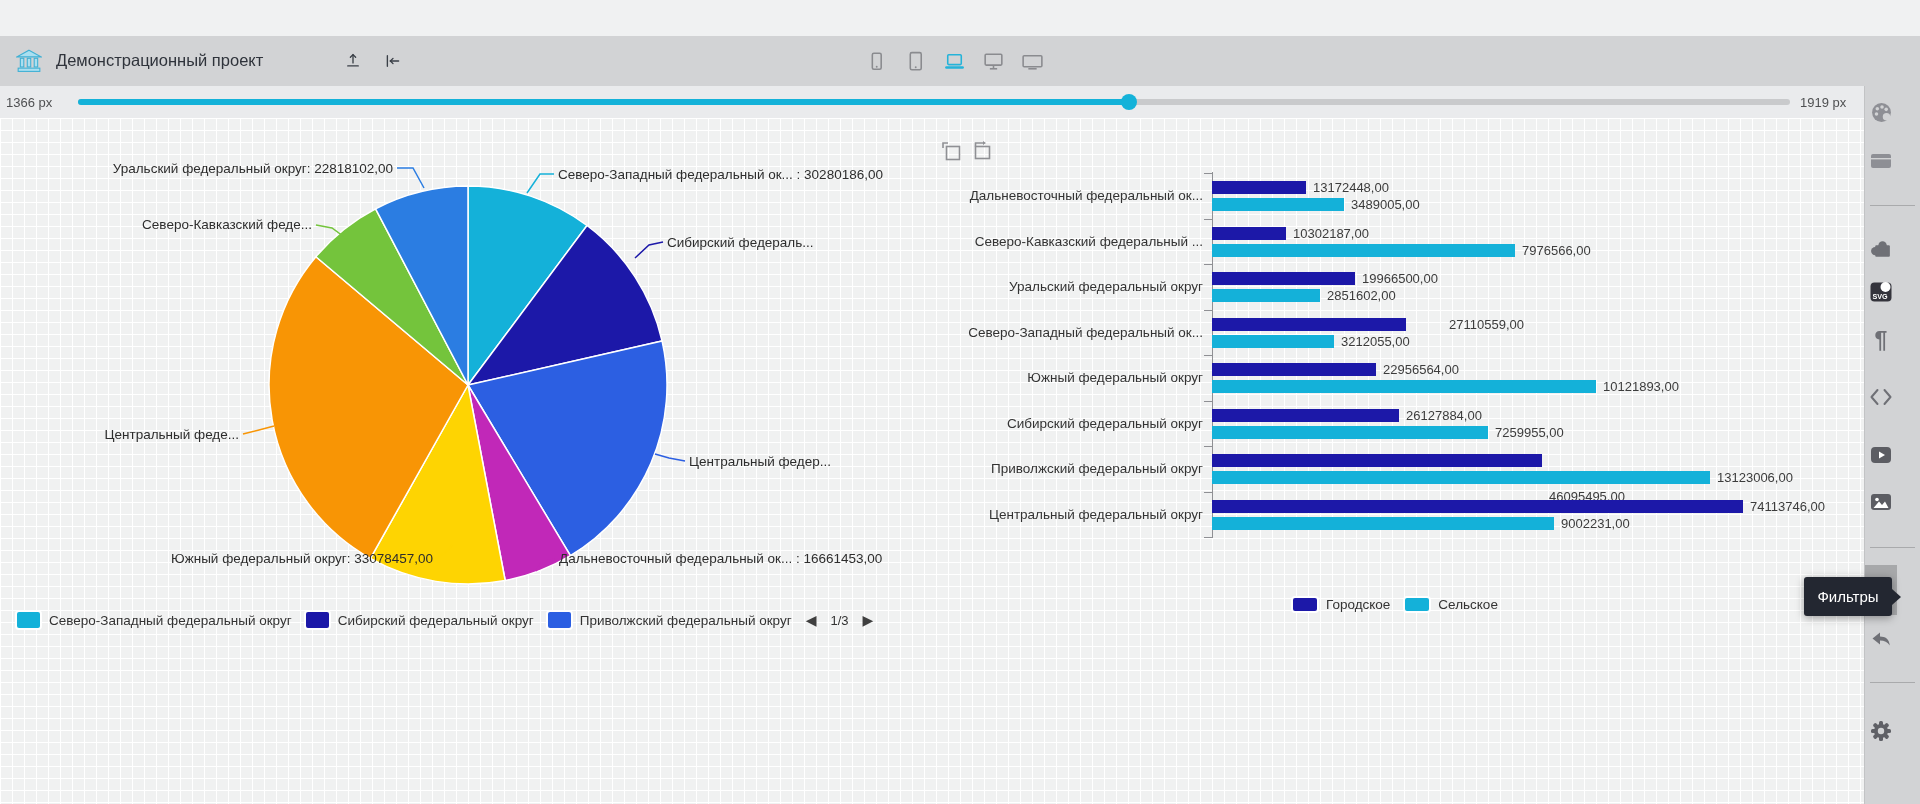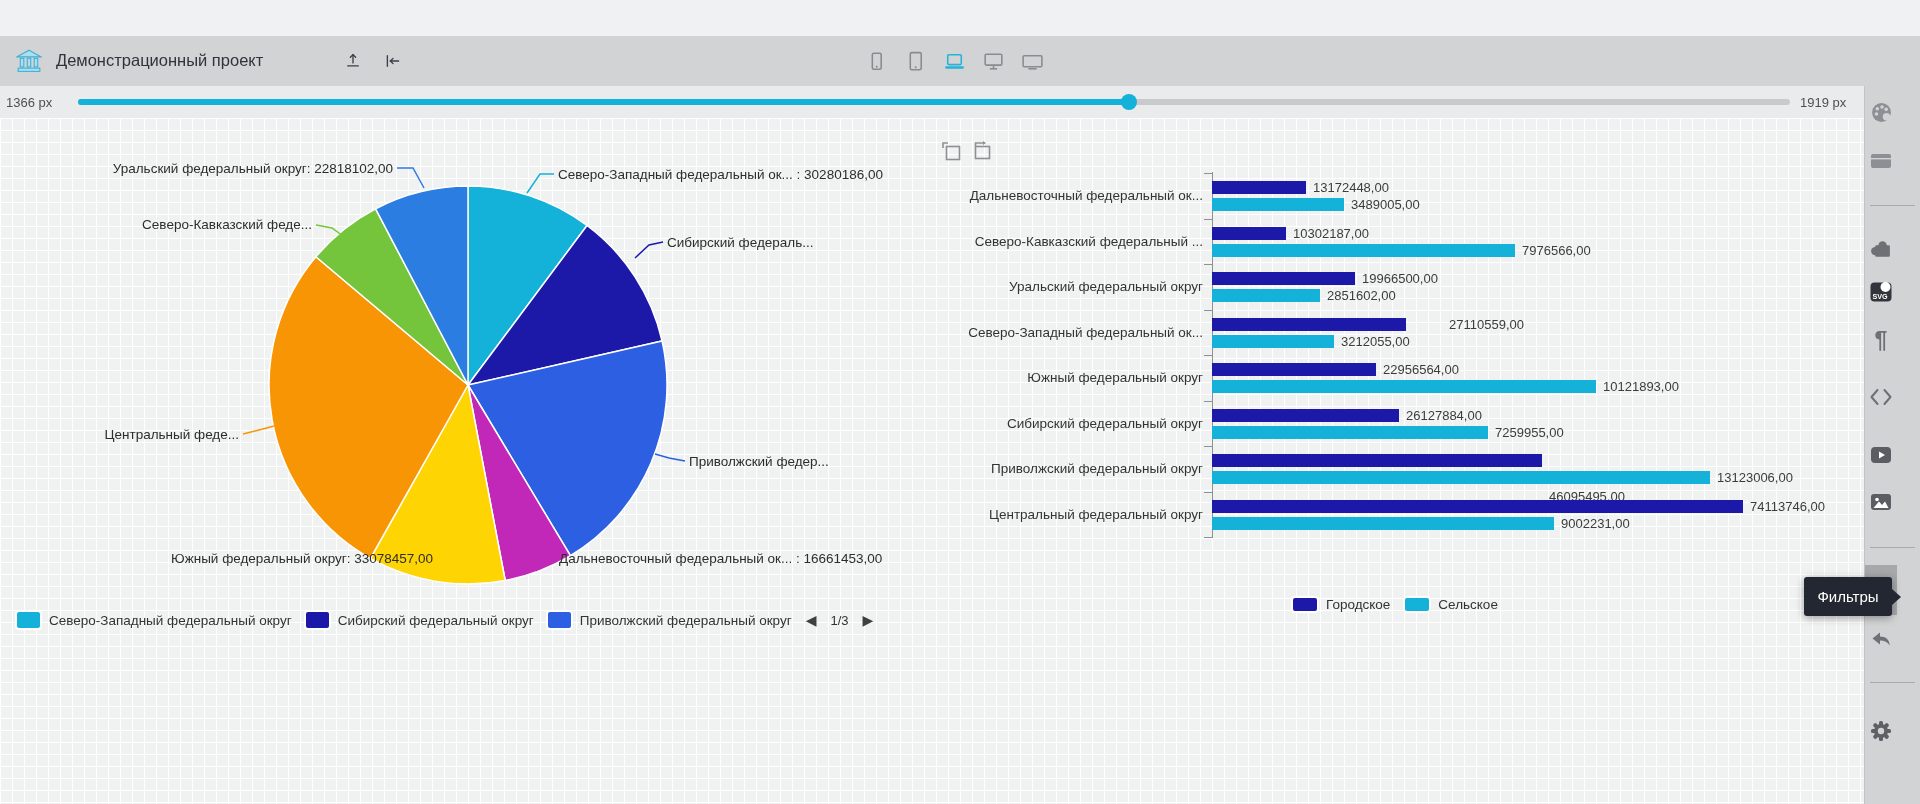--- a/index.html
+++ b/index.html
@@ -143,21 +143,21 @@
         <polyline points="685,343 669,340 655,336" fill="none" stroke="#2c5fe2" stroke-width="1.5"></polyline>
         <polyline points="555,441 542,444 536,453" fill="none" stroke="#c128b8" stroke-width="1.5"></polyline>
         <polyline points="437,440 447,433 452,427" fill="none" stroke="#fed402" stroke-width="1.5"></polyline>
         <polyline points="243,316 259,312 274,308" fill="none" stroke="#f89505" stroke-width="1.5"></polyline>
         <polyline points="316,107 332,110 347,121" fill="none" stroke="#74c43c" stroke-width="1.5"></polyline>
         <polyline points="397,50 413,50 424,70" fill="none" stroke="#2b7de2" stroke-width="1.5"></polyline>
       </svg>
     <div id="pie-labels">
         <div class="pie-label" style="left: 558px; top: 49px;">Северо-Западный федеральный ок... : 30280186,00</div>
         <div class="pie-label" style="left: 667px; top: 117px;">Сибирский федераль...</div>
-        <div class="pie-label" style="left: 689px; top: 336px;">Приволжский федер...</div>
+        <div class="pie-label" style="left: 689px; top: 336px;">Центральный федер...</div>
         <div class="pie-label" style="left: 559px; top: 433px;">Дальневосточный федеральный ок... : 16661453,00</div>
         <div class="pie-label" style="right: 1431px; text-align: right; top: 433px;">Южный федеральный округ: 33078457,00</div>
         <div class="pie-label" style="right: 1625px; text-align: right; top: 309px;">Центральный феде...</div>
         <div class="pie-label" style="right: 1552px; text-align: right; top: 99px;">Северо-Кавказский феде...</div>
         <div class="pie-label" style="right: 1471px; text-align: right; top: 43px;">Уральский федеральный округ: 22818102,00</div>
       </div>
 
     <div class="chart-tools">
       <svg class="chart-tool" viewBox="0 0 21 21" fill="none" stroke="#8f9094" stroke-width="1.6">
         <polyline points="2,7 2,2 7,2"></polyline>

